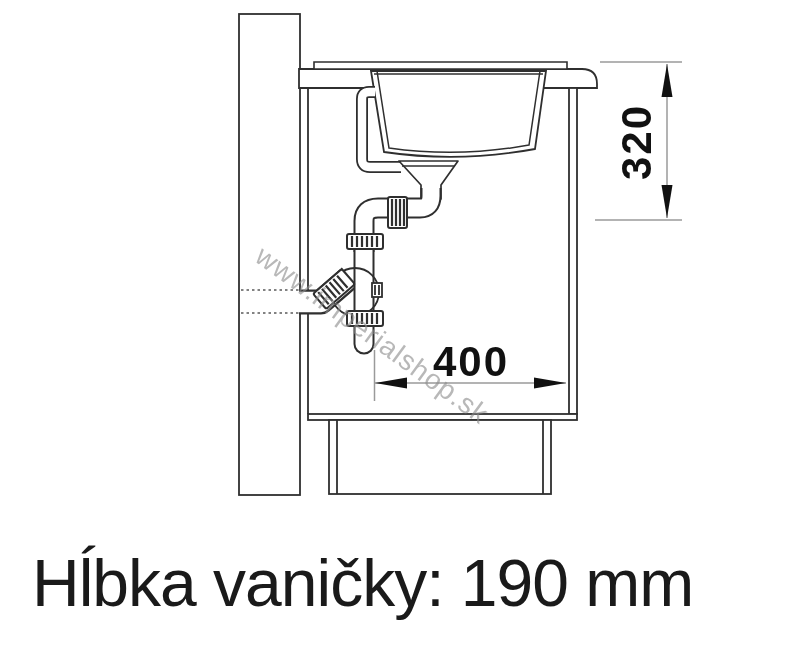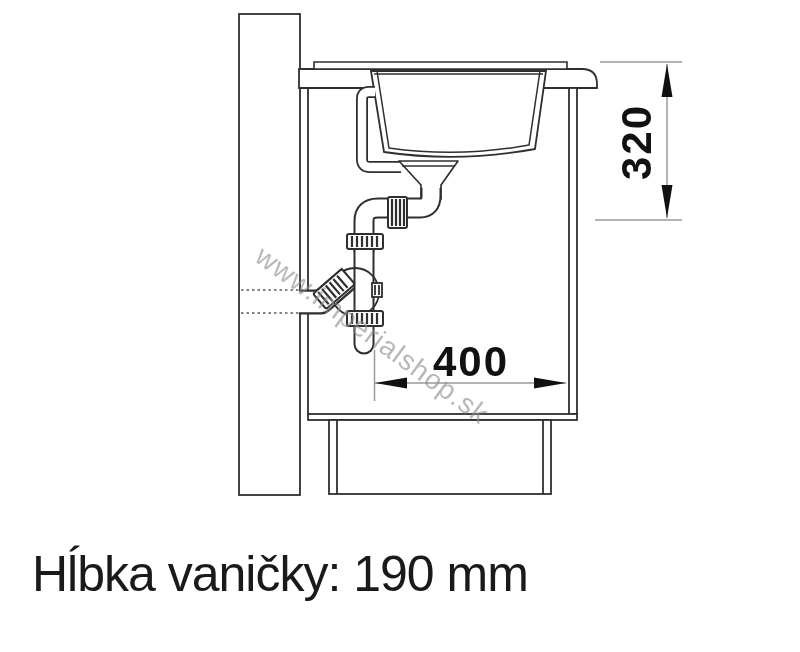--- a/index.html
+++ b/index.html
@@ -19,21 +19,21 @@
     font-size:28px;
     letter-spacing:1px;
     color:rgba(140,140,140,0.62);
     white-space:nowrap;
     pointer-events:none;
     z-index:3;
   }
   .caption{
     position:absolute;
     left:32px;top:545px;
-    font-size:50px;
+    font-size:66px;
     letter-spacing:-1px;
     color:#1a1a1a;
     white-space:nowrap;
     z-index:2;
   }
   .dim-text{
     font-family:"Liberation Sans", sans-serif;
     font-weight:bold;
     font-size:42px;
     fill:#111;

